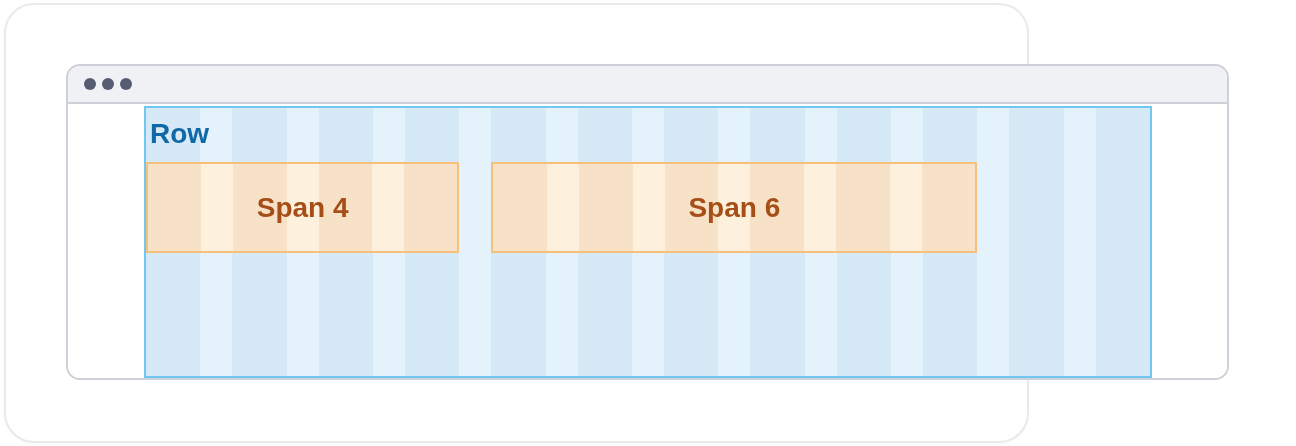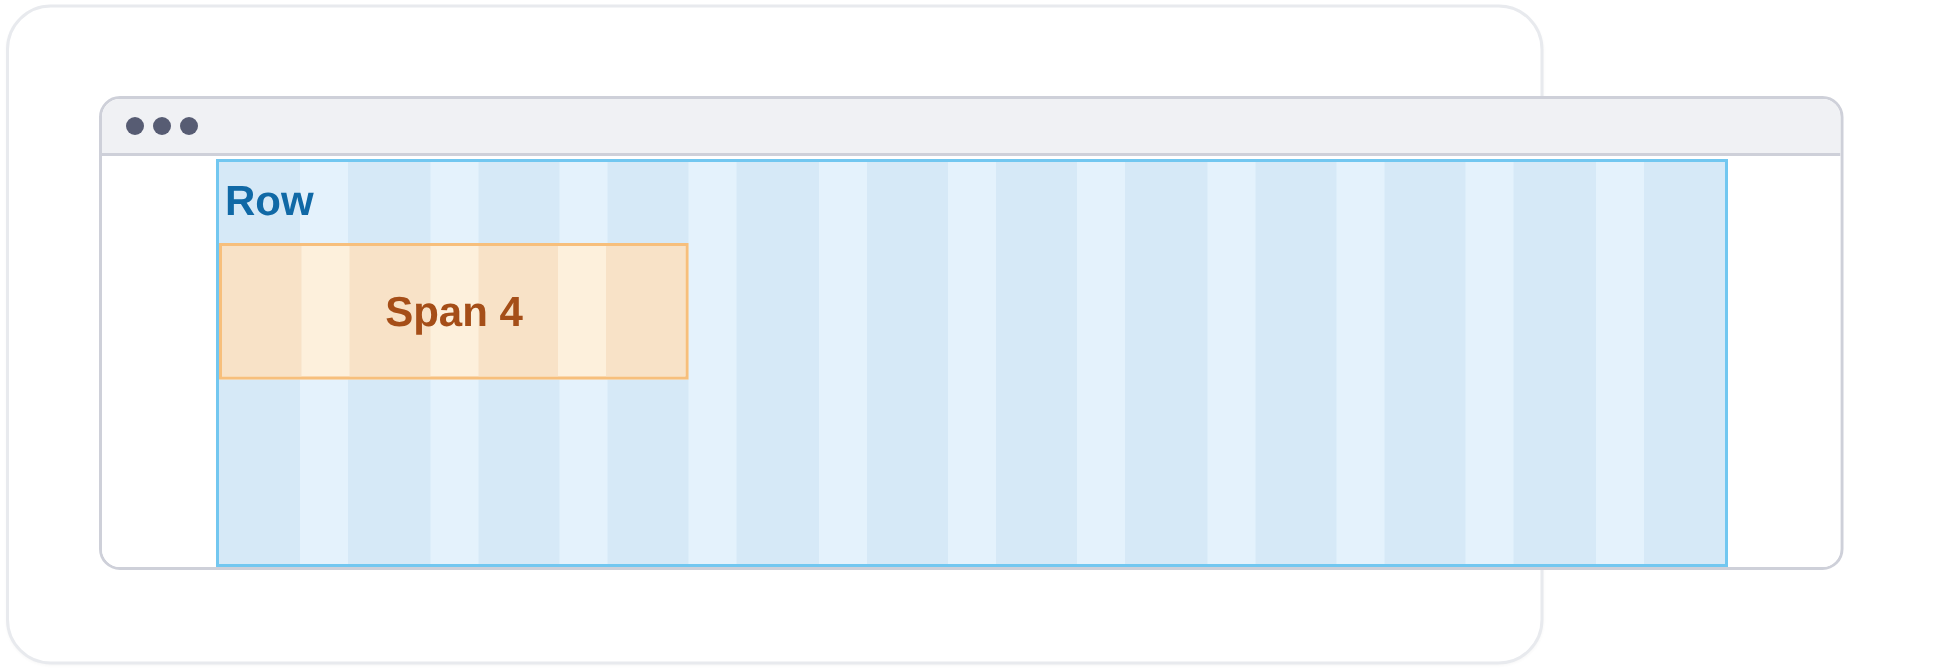--- a/index.html
+++ b/index.html
@@ -154,20 +154,31 @@
               <div class="span-box" style="grid-column: span 4;">
                 <div class="span-stripes">
                     <div></div>
                     <div></div>
                     <div></div>
                     <div></div>
                   </div>
                 <div class="span-label">Span 4</div>
               </div>
 
+              <div class="span-box" style="grid-column: span 6;">
+                <div class="span-stripes">
+                    <div></div>
+                    <div></div>
+                    <div></div>
+                    <div></div>
+                    <div></div>
+                    <div></div>
+                  </div>
+                <div class="span-label">Span 6</div>
+              </div>
 
 
             </div>
           </div>
 
         </div>
       </div>
     </div>
 
   </div>

